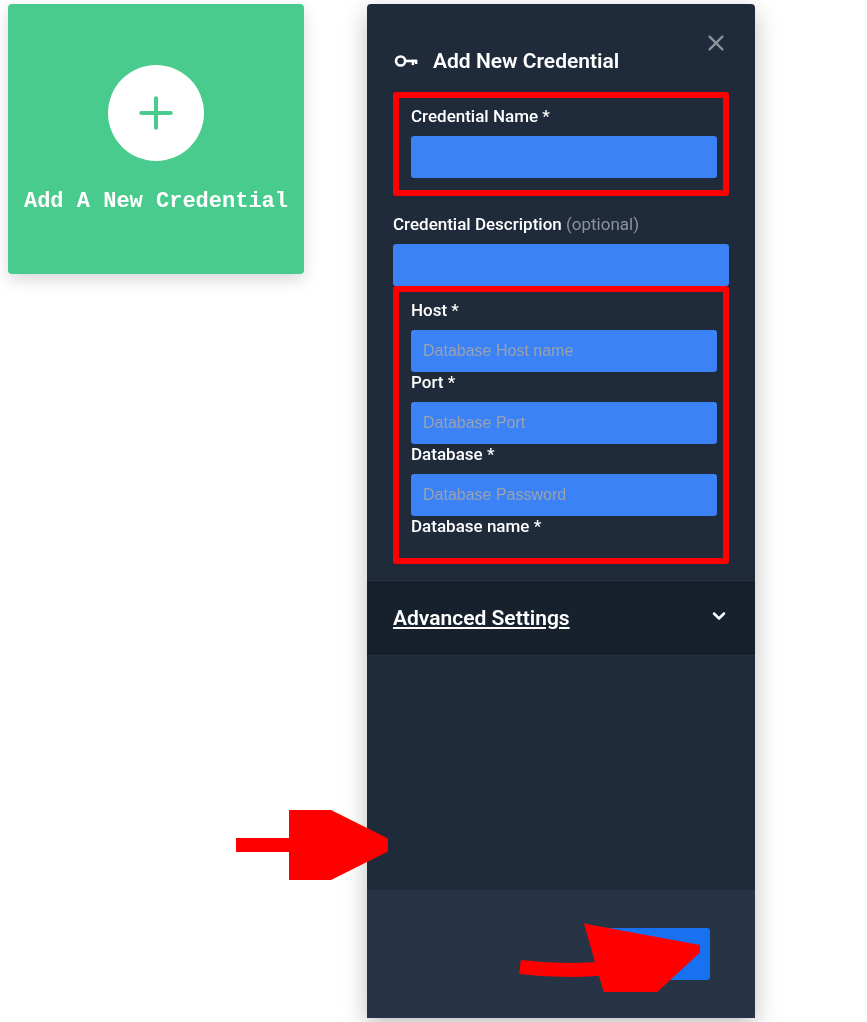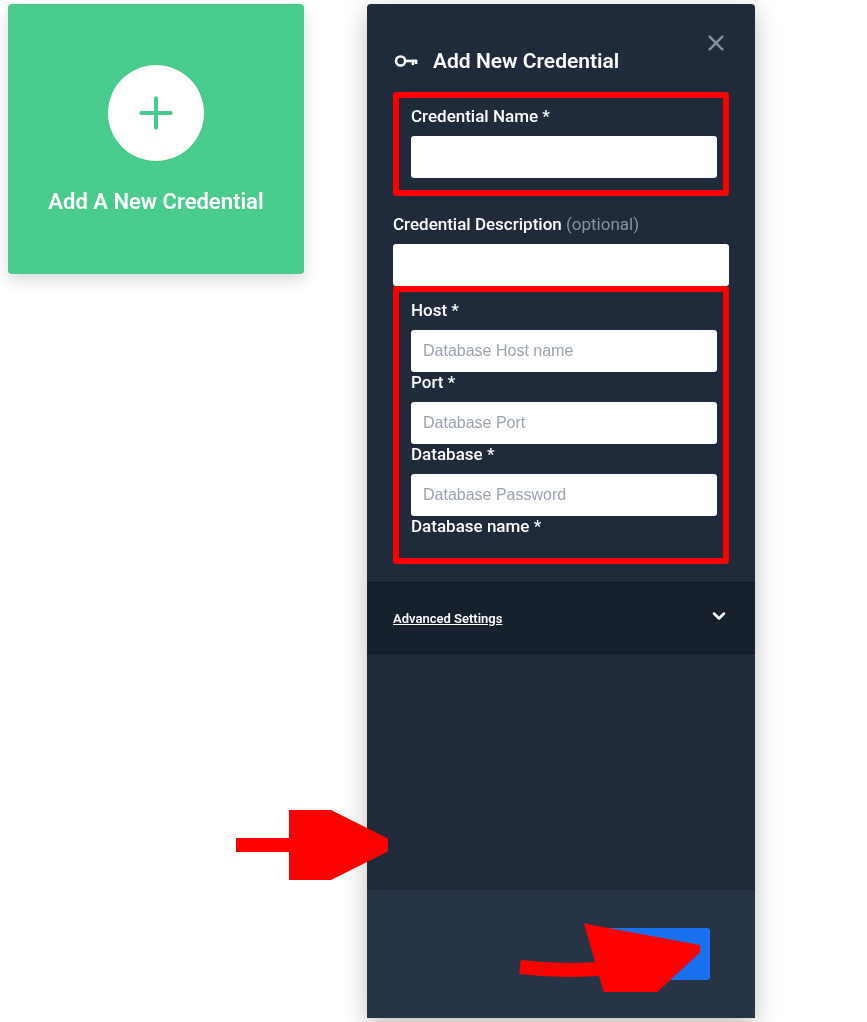--- a/index.html
+++ b/index.html
@@ -20,20 +20,21 @@
     width: 296px;
     height: 270px;
     background: #48cb8d;
     border-radius: 4px;
     box-shadow: 0 6px 16px rgba(0,0,0,.15);
     display: flex;
     flex-direction: column;
     align-items: center;
     justify-content: center;
     cursor: pointer;
+    font-family: Liberation Mono, monospace;
   }
   .plus-circle {
     width: 96px;
     height: 96px;
     background: #ffffff;
     border-radius: 50%;
     display: flex;
     align-items: center;
     justify-content: center;
     margin-bottom: 28px;
@@ -90,21 +91,21 @@
   }
   .label .optional {
     color: #8b929c;
     font-weight: 400;
   }
   input[type=text], input[type=password] {
     width: 100%;
     height: 42px;
     border: none;
     border-radius: 3px;
-    background: #ffffff;
+    background: #3b82f6;
     font-size: 16px;
     padding: 0 12px;
     color: #333;
   }
   input::placeholder { color: #9aa2ad; }
 
   
   .hl {
     border: 6px solid #ff0000;
     border-radius: 3px;
@@ -120,21 +121,21 @@
     background: #17212e;
     height: 72px;
     display: flex;
     align-items: center;
     padding: 0 26px;
     cursor: pointer;
     border-top: 1px solid rgba(0,0,0,.3);
     border-bottom: 1px solid rgba(0,0,0,.3);
   }
   .adv-label {
-    font-size: 13px;
+    font-size: 21px;
     font-weight: 600;
     text-decoration: underline;
   }
   .adv .chev {
     margin-left: auto;
   }
   .adv .chev svg { width: 20px; height: 20px; }
 
   
   .footer {

